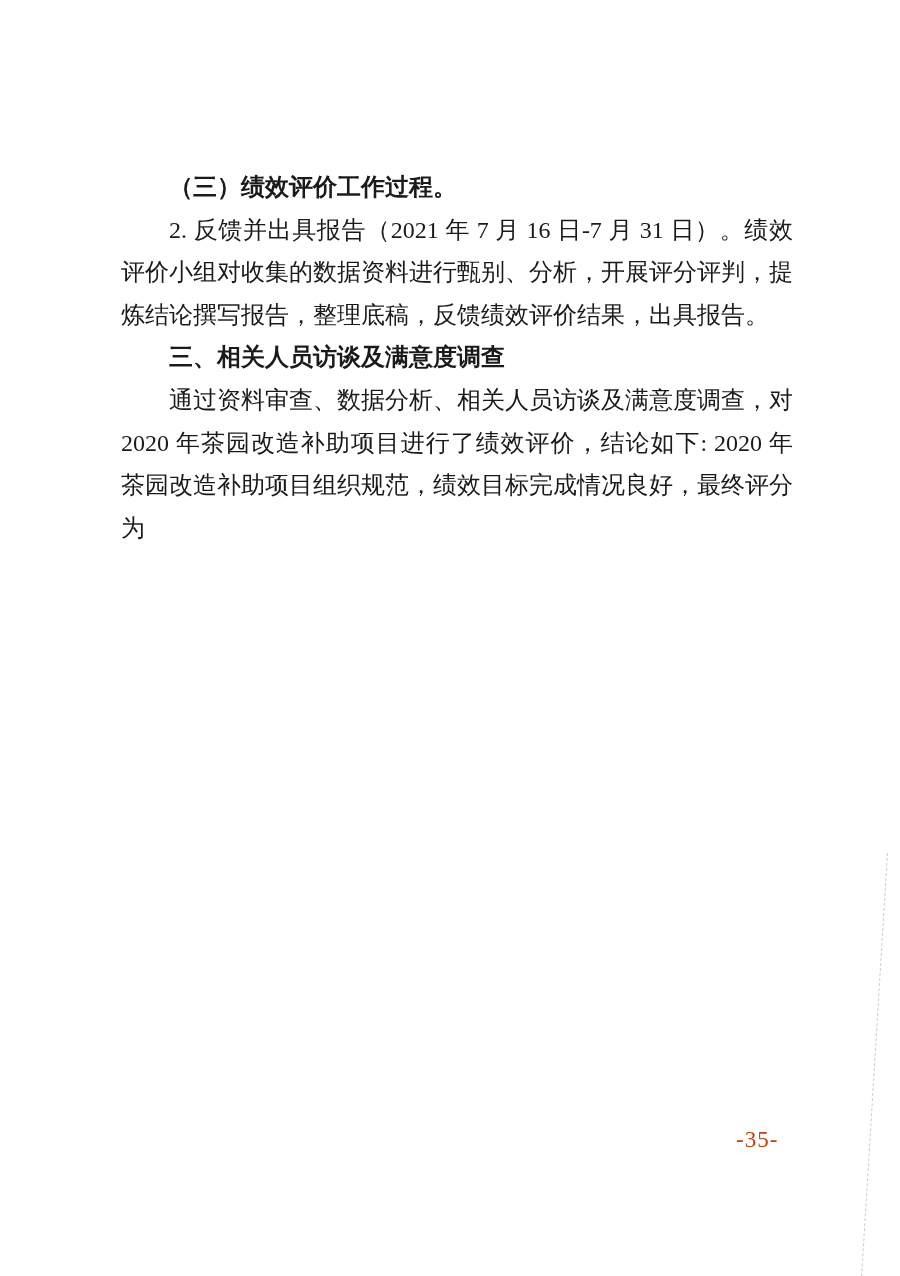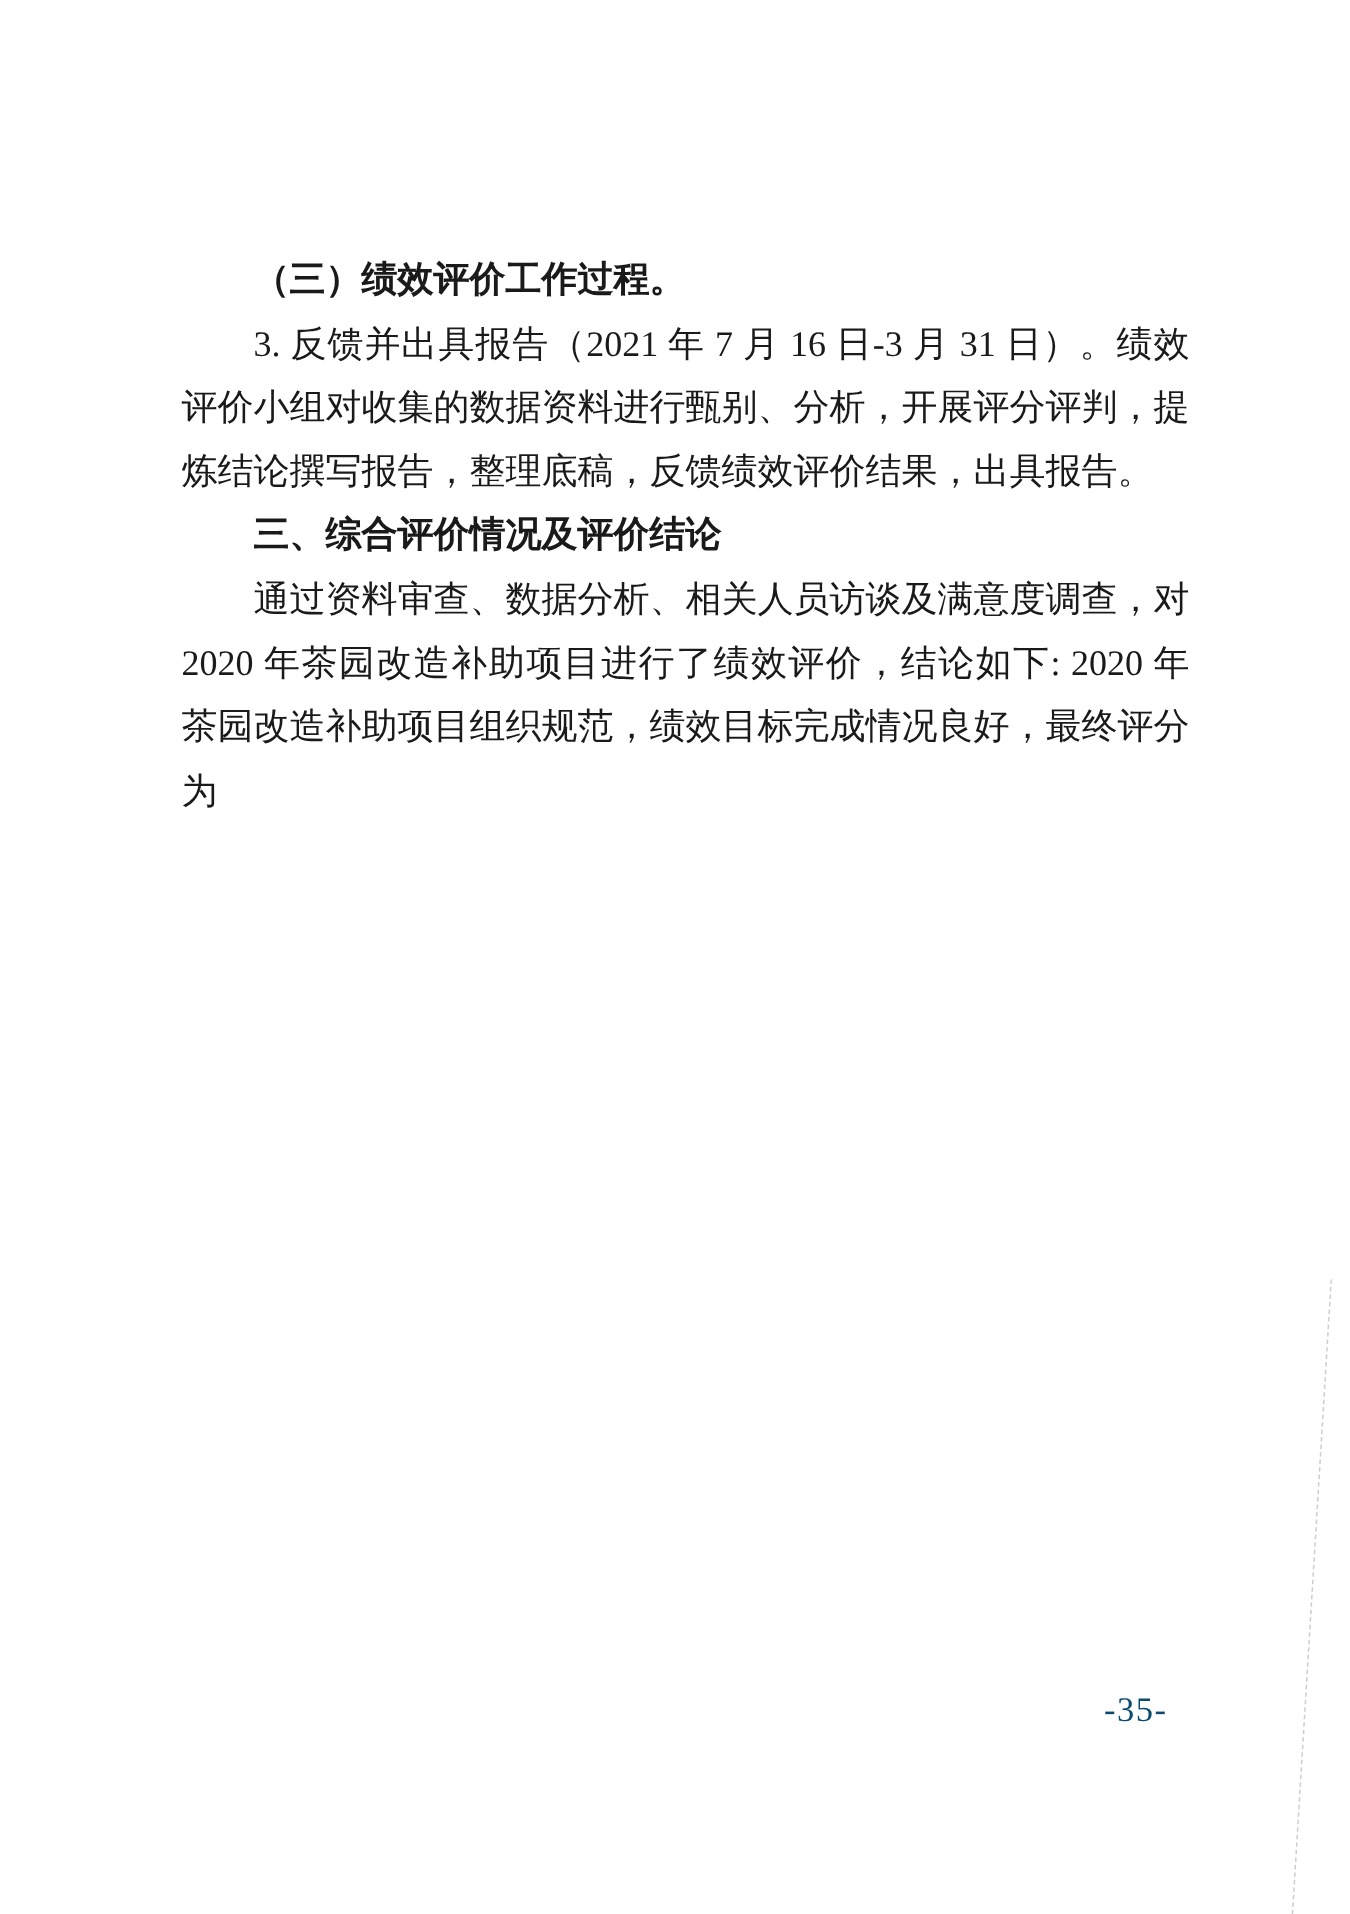--- a/index.html
+++ b/index.html
@@ -43,21 +43,21 @@
     }
     .content h3 {
       font-weight: bold;
     }
     .page-number {
       position: absolute;
       left: 736px;
       top: 1127px;
       font-size: 23px;
       letter-spacing: 1px;
-      color: #0c4a6e;
+      color: #c2410c;
     }
     .scan-artifact {
       position: absolute;
       left: 887px;
       top: 853px;
       width: 0;
       height: 424px;
       border-left: 1px dashed #bdbdbd;
       transform: rotate(3.5deg);
       transform-origin: top left;
@@ -69,23 +69,23 @@
 
 <div class="page">
 
   <div class="content">
 
     <h3>（三）绩效评价工作过程。</h3>
 
 
 
 
-    <p>3. 反馈并出具报告（2021 年 7 月 16 日-3 月 31 日）。绩效评价小组对收集的数据资料进行甄别、分析，开展评分评判，提炼结论撰写报告，整理底稿，反馈绩效评价结果，出具报告。</p>
+    <p>2. 反馈并出具报告（2021 年 7 月 16 日-7 月 31 日）。绩效评价小组对收集的数据资料进行甄别、分析，开展评分评判，提炼结论撰写报告，整理底稿，反馈绩效评价结果，出具报告。</p>
 
-    <h3>三、综合评价情况及评价结论</h3>
+    <h3>三、相关人员访谈及满意度调查</h3>
 
     <p>通过资料审查、数据分析、相关人员访谈及满意度调查，对 2020 年茶园改造补助项目进行了绩效评价，结论如下: 2020 年茶园改造补助项目组织规范，绩效目标完成情况良好，最终评分为</p>
 
   </div>
 
   <div class="page-number">-35-</div>
 
   <div class="scan-artifact"></div>
 
 </div>

